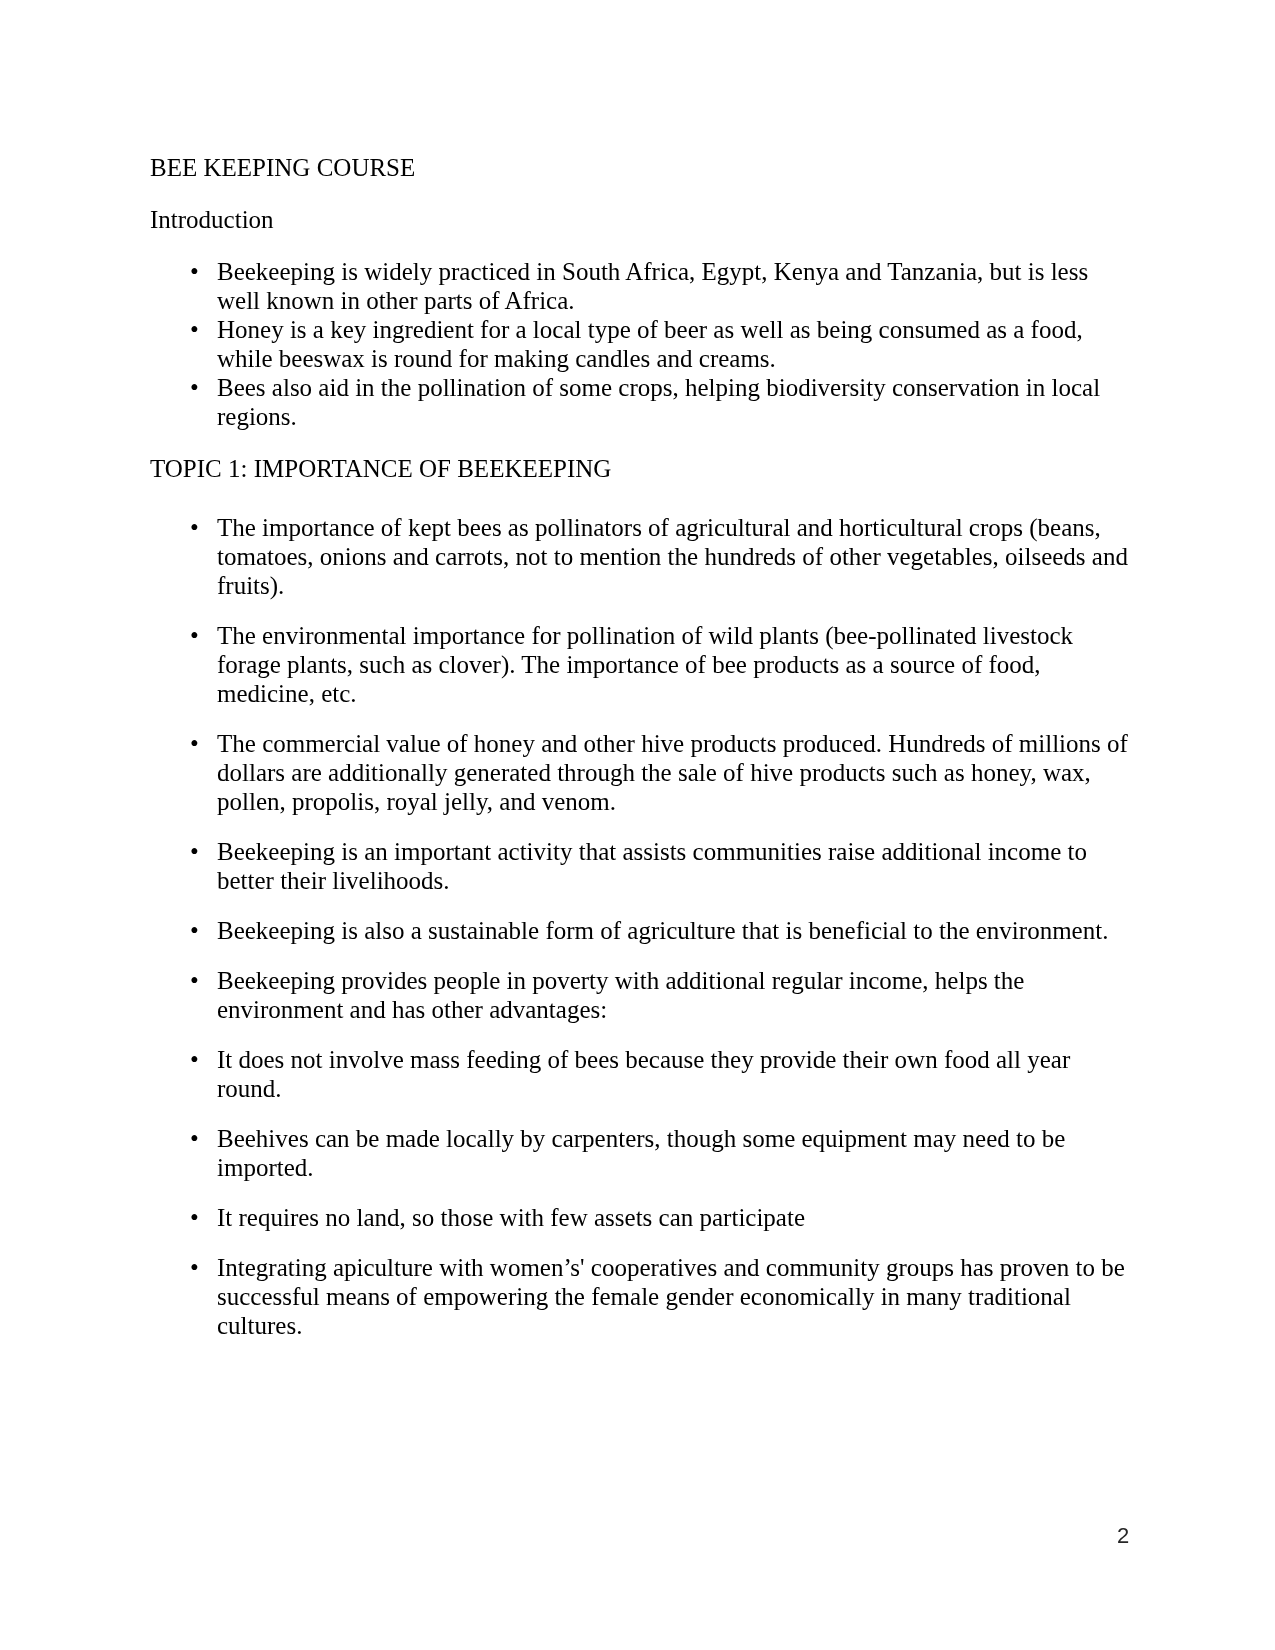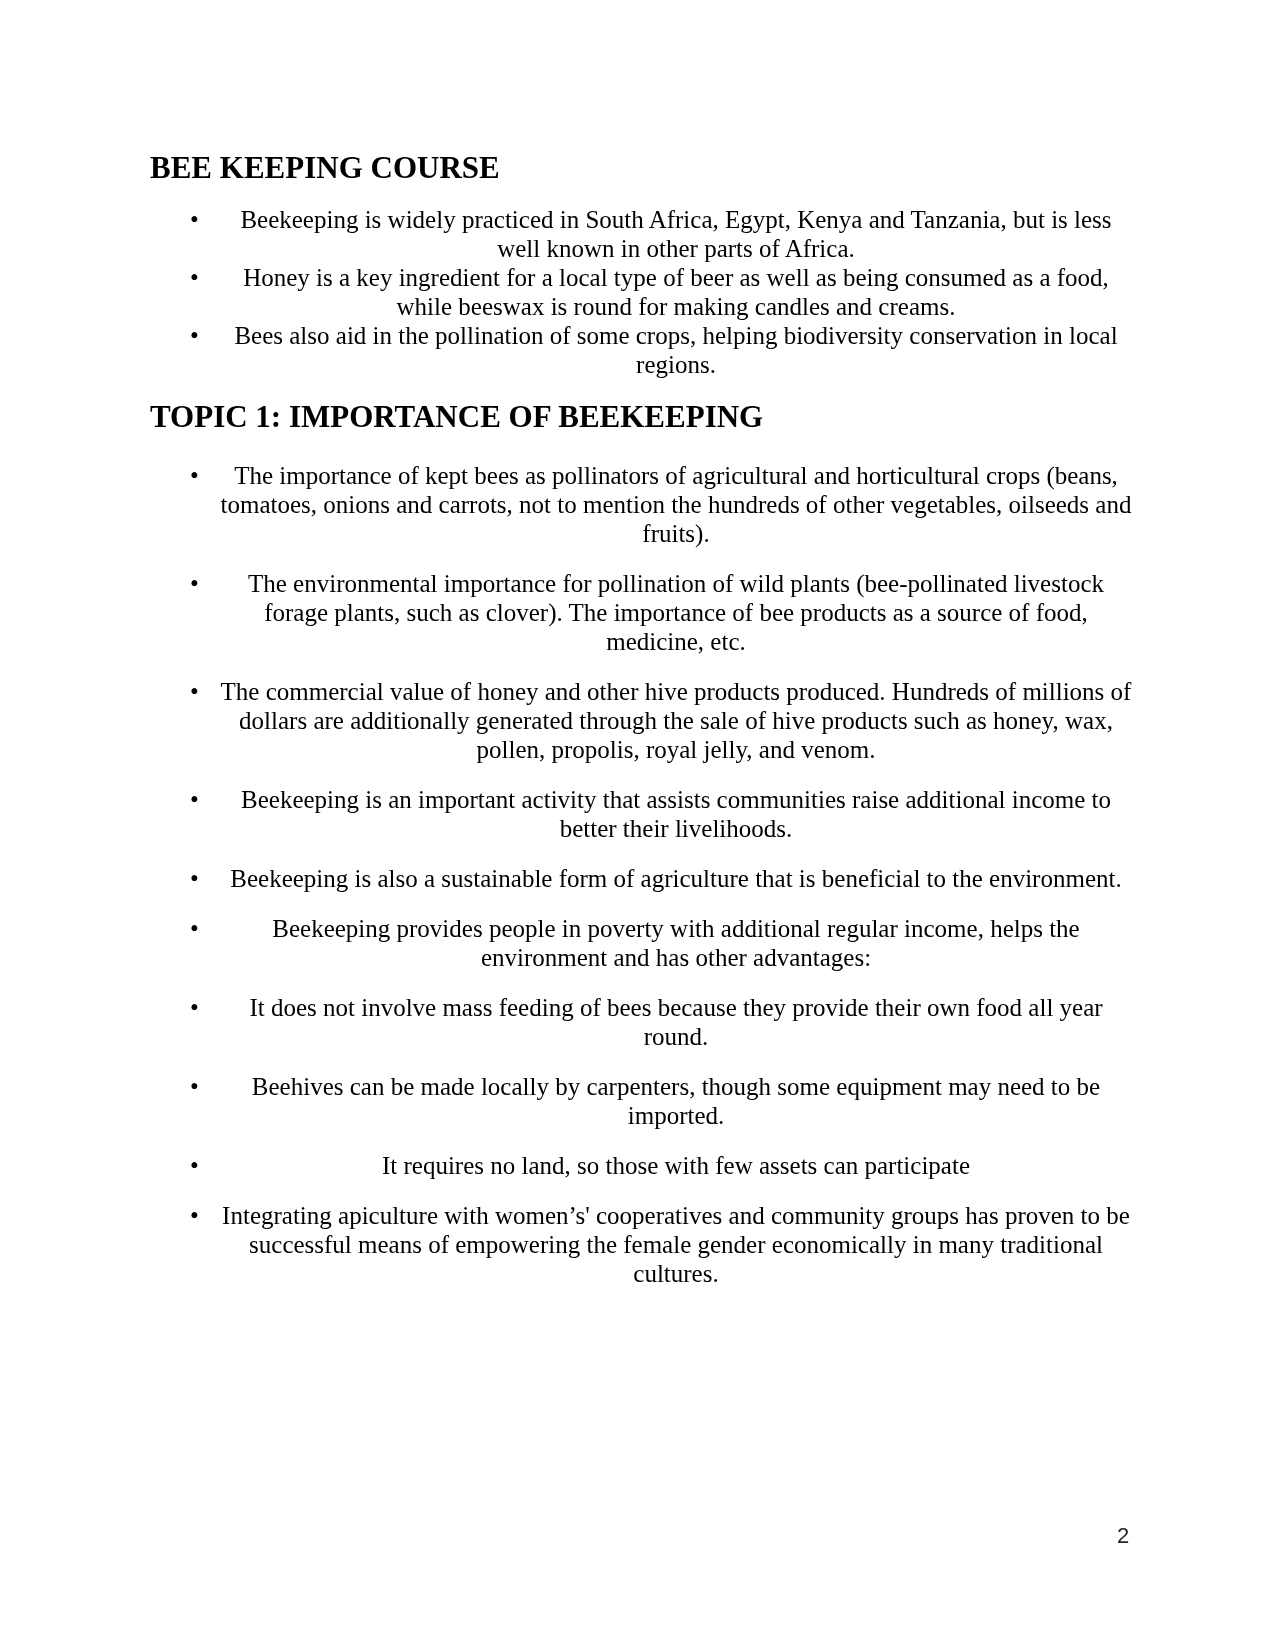--- a/index.html
+++ b/index.html
@@ -18,30 +18,29 @@
     line-height: 29px;
     overflow: hidden;
   }
   .content {
     position: absolute;
     left: 150px;
     top: 153px;
     width: 985px;
   }
   .doc-title, .section-heading {
-    font-size: 31px;
+    font-size: 25px;
     line-height: 29px;
-    font-weight: 700;
+    font-weight: 400;
     margin: 0 0 23px 0;
   }
   .bullet-list {
     list-style: none;
     margin: 0 0 23px 0;
     padding: 0 0 0 67px;
-    text-align: center;
   }
   .bullet-list li {
     position: relative;
   }
   .bullet-list li::before {
     content: "\2022";
     position: absolute;
     left: -27px;
     top: 0;
   }
@@ -63,20 +62,21 @@
   }
 </style>
 </head>
 <body>
 
 <div class="page">
   <div class="content">
 
     <div class="doc-title">BEE KEEPING COURSE</div>
 
+    <div class="section-heading">Introduction</div>
 
     <ul class="bullet-list compact">
       <li><span>Beekeeping is widely practiced in South Africa, Egypt, Kenya and Tanzania, but is less well known in other parts of Africa.</span></li>
       <li><span>Honey is a key ingredient for a local type of beer as well as being consumed as a food, while beeswax is round for making candles and creams.</span></li>
       <li><span>Bees also aid in the pollination of some crops, helping biodiversity conservation in local regions.</span></li>
     </ul>
 
     <div class="section-heading topic">TOPIC 1: IMPORTANCE OF BEEKEEPING</div>
 
     <ul class="bullet-list spaced">

